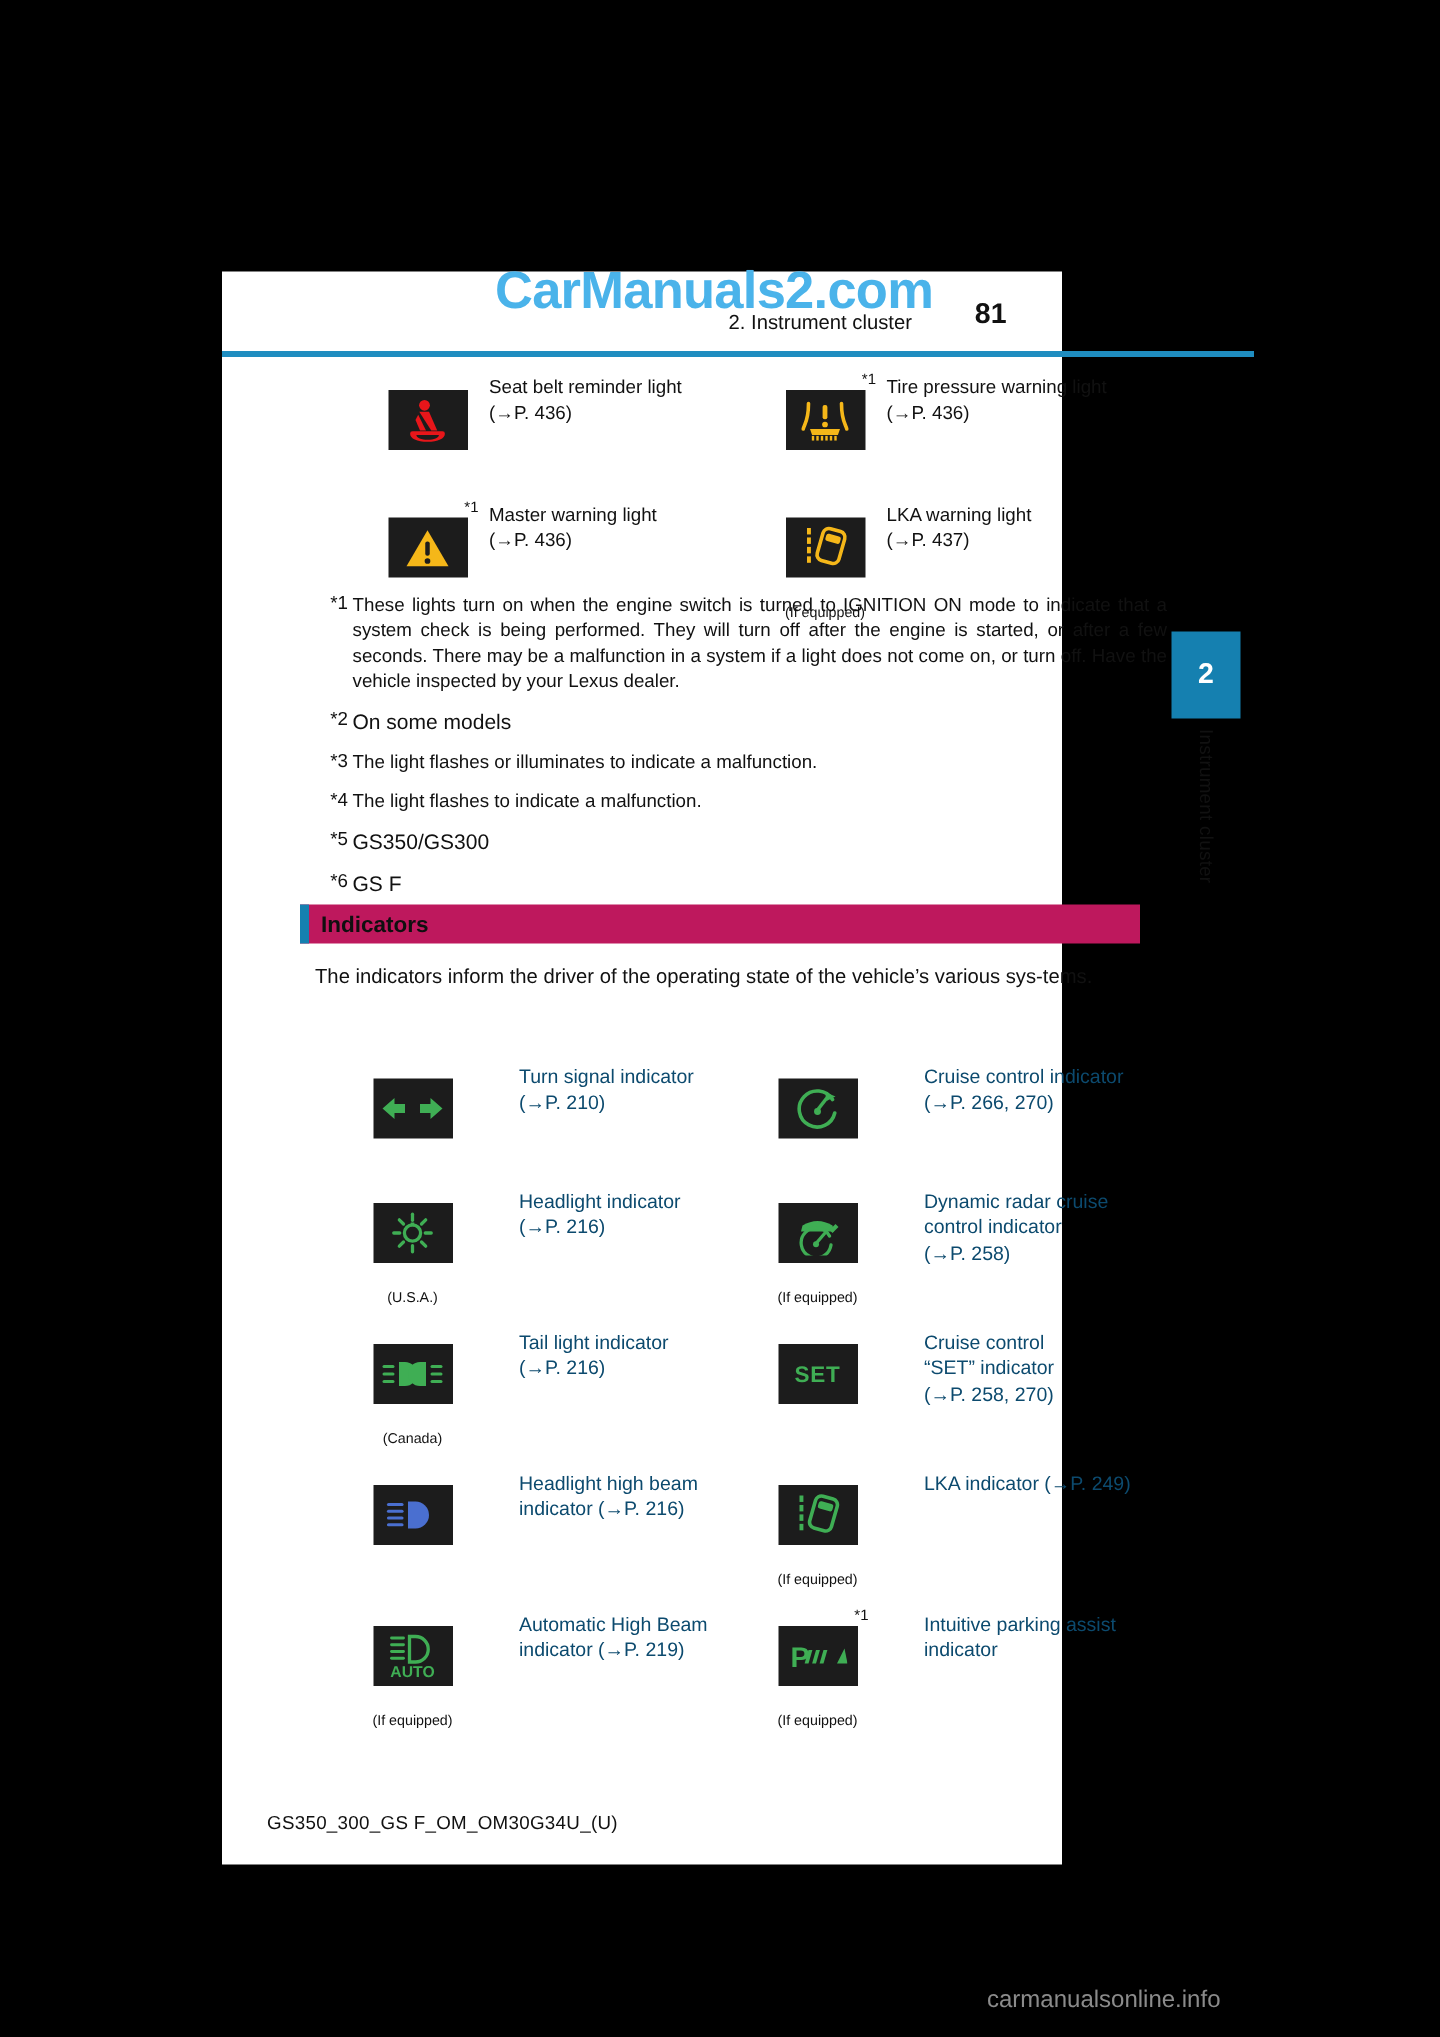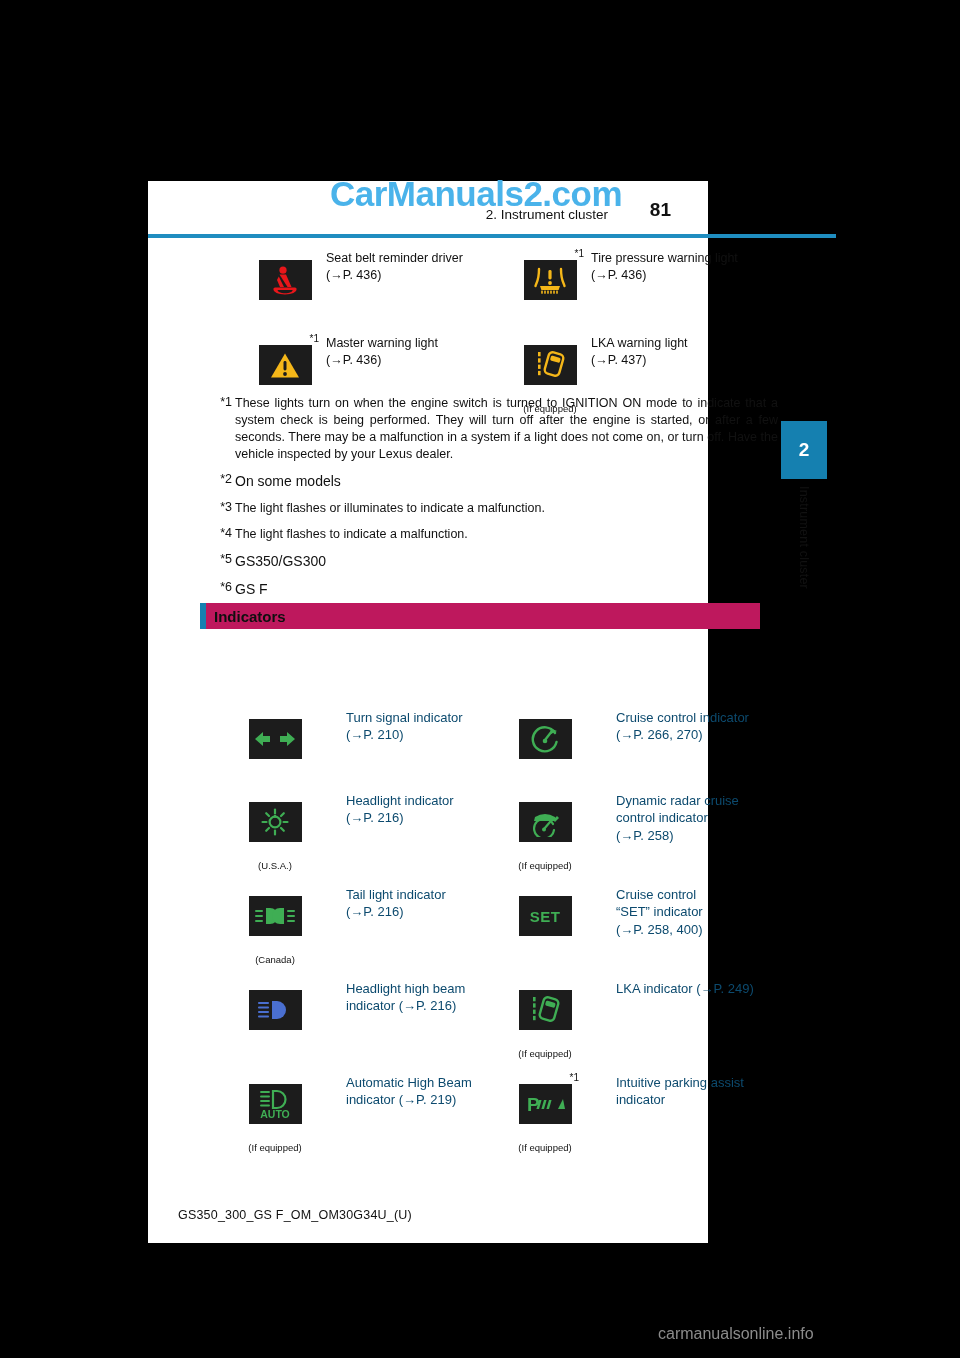--- a/index.html
+++ b/index.html
@@ -145,21 +145,21 @@
               <circle cx="14" cy="5.2" r="3.6" fill="#e8161a"></circle>
               <path d="M10.5 9.5 L17 9.5 L22.5 22 L18.5 22 Z" fill="#e8161a"></path>
               <path d="M9.8 11.5 L15 22 L11 22 L8 15 Z" fill="#e8161a"></path>
               <path d="M6 22.5 h20 a1.6 1.6 0 0 1 1.6 1.6 c0 3.2 -4.6 5.4 -11.6 5.4 s-11.6 -2.2 -11.6 -5.4 a1.6 1.6 0 0 1 1.6 -1.6 z" fill="#e8161a"></path>
               <path d="M8.6 25 h15 c0 2 -3.4 3.2 -7.5 3.2 s-7.5 -1.2 -7.5 -3.2 z" fill="#1c1c1c"></path>
             </svg>
           </div>
           <div class="icon-note"></div>
         </div>
         <div class="wl-text">
-          <div>Seat belt reminder driver</div>
+          <div>Seat belt reminder light</div>
           <div>(→P. 436)</div>
         </div>
       </div>
 
       <div class="wl-cell">
         <div class="icon-col">
           <div class="sup-above">*1</div>
           <div class="icon-box">
             <svg width="34" height="30" viewBox="0 0 34 30">
               <path d="M6 4 C6 16 3 18 2.5 21" stroke="#f5b719" stroke-width="2.4" fill="none" stroke-linecap="round"></path>
@@ -259,20 +259,21 @@
     <div class="note note-lg">
       <div class="note-mark">*6</div>
       <div class="note-body">GS F</div>
     </div>
   </div>
 
   <div class="sec-bar">
     <div class="accent"></div>
     <div class="sec-title">Indicators</div>
   </div>
+  <div class="sec-intro">The indicators inform the driver of the operating state of the vehicle’s various sys-tems.</div>
 
   <div class="ind-grid">
 
     <div class="ind-row">
       <div class="ind-cell">
         <div class="icon-col">
           <div class="sup-above empty"></div>
           <div class="icon-box">
             <svg width="44" height="18" viewBox="0 0 44 18">
               <path d="M10 2 L2 9 L10 16 L10 12 L17 12 L17 6 L10 6 Z" fill="#3fae54"></path>
@@ -384,21 +385,21 @@
         <div class="icon-col">
           <div class="sup-above empty"></div>
           <div class="icon-box">
             <span class="set-text">SET</span>
           </div>
           <div class="icon-note"></div>
         </div>
         <div class="ind-text">
           <div>Cruise control</div>
           <div>“SET” indicator</div>
-          <div>(→P. 258, 400)</div>
+          <div>(→P. 258, 270)</div>
         </div>
       </div>
     </div>
 
     <div class="ind-row">
       <div class="ind-cell">
         <div class="icon-col">
           <div class="sup-above empty"></div>
           <div class="icon-box">
             <svg width="40" height="22" viewBox="0 0 40 22">

